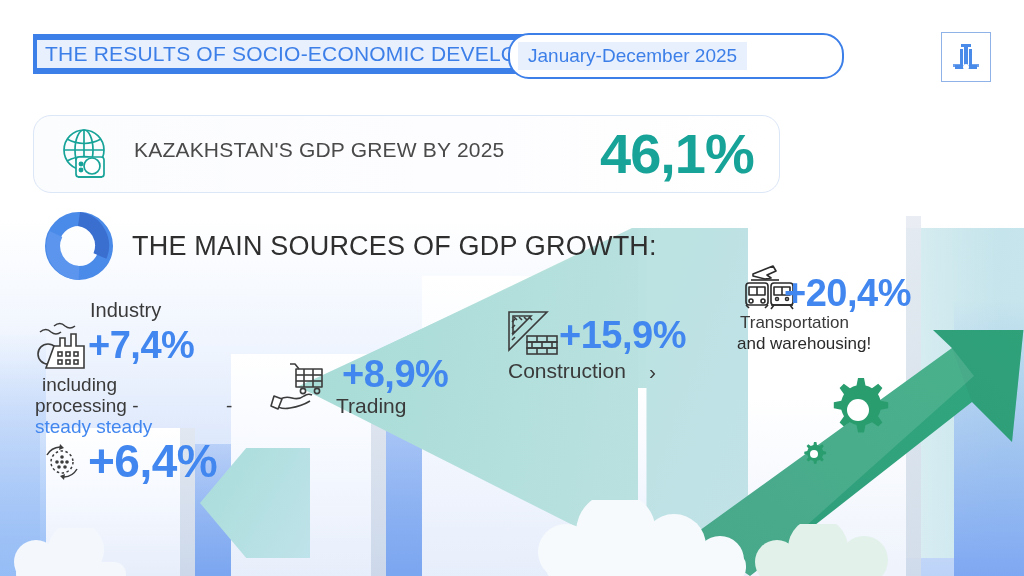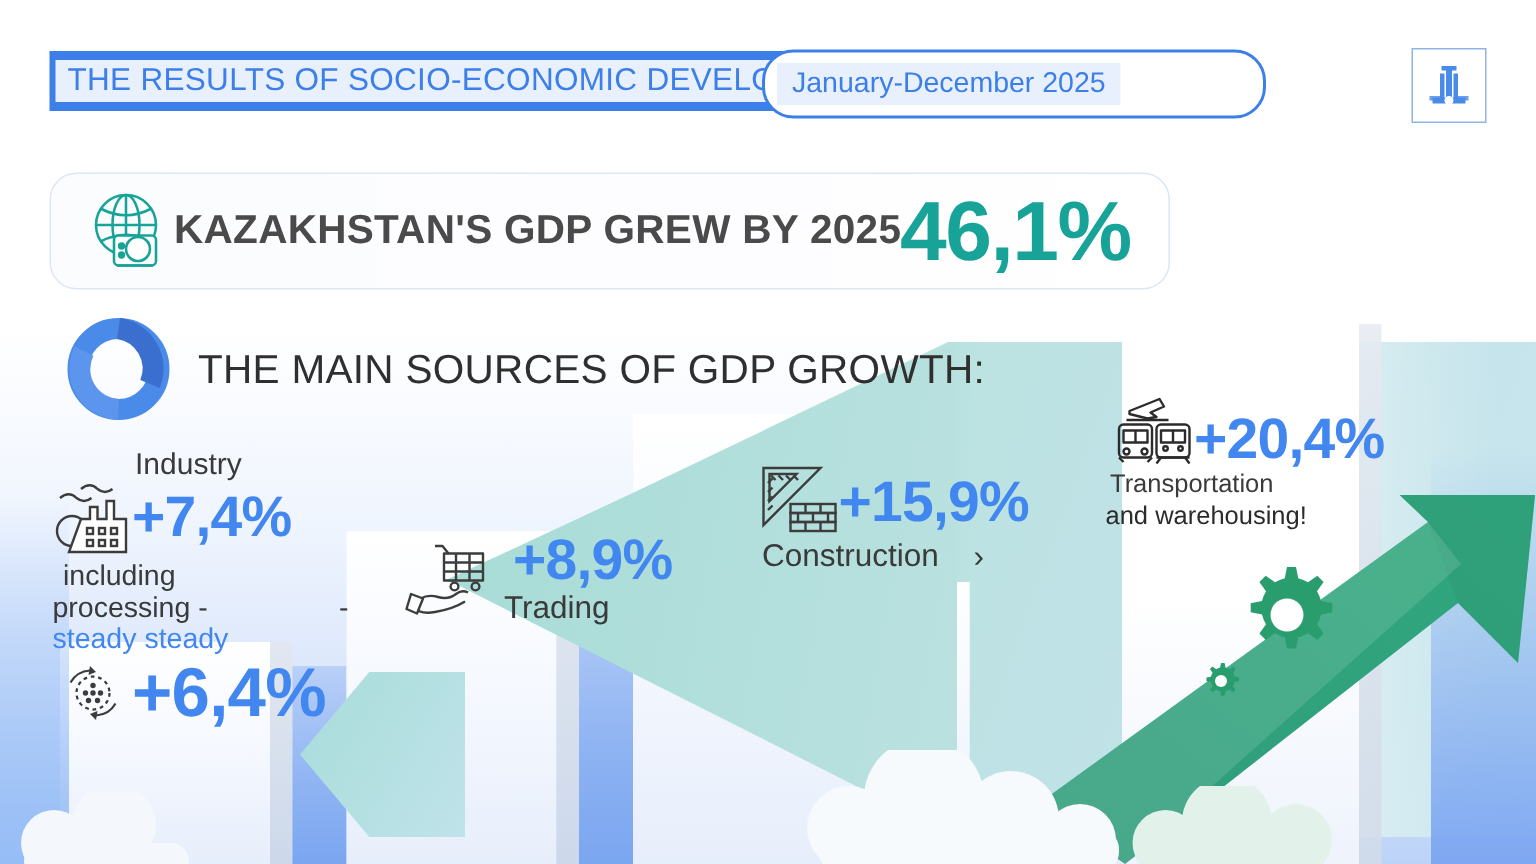--- a/index.html
+++ b/index.html
@@ -61,21 +61,21 @@
   .date-inner{position:absolute;left:8px;top:7px;height:28px;background:#e8f0fd;display:flex;align-items:center;padding:0 10px;}
   .date-txt{font-size:19px;color:#3d7fe8;white-space:nowrap;}
   .emblem{position:absolute;left:941px;top:32px;width:48px;height:48px;
     border:1.5px solid #8fb2e8;background:#fff;display:flex;align-items:center;justify-content:center;}
 
   
   .gdp{position:absolute;left:33px;top:115px;width:745px;height:76px;
     border:1.5px solid #dbe6f7;border-radius:18px;
     background:linear-gradient(90deg,#fbfcfe 0%,#fdfdff 60%,#ffffff 100%);}
   .gdp-globe{position:absolute;left:22px;top:8px;width:62px;height:62px;}
-  .gdp-txt{position:absolute;left:82px;top:22px;font-size:27px;color:#4a4a4a;letter-spacing:.2px;white-space:nowrap;font-weight:bold;}
+  .gdp-txt{position:absolute;left:100px;top:22px;font-size:21px;color:#4a4a4a;letter-spacing:.2px;white-space:nowrap;}
   .gdp-val{position:absolute;left:566px;top:5px;font-size:56px;font-weight:bold;color:#17a398;letter-spacing:-1px;}
 
   
   .src{position:absolute;left:40px;top:208px;height:76px;display:flex;align-items:center;}
   .donut{width:78px;height:78px;position:relative;flex:0 0 auto;}
   .src-txt{margin-left:14px;font-size:27px;color:#2f2f2f;letter-spacing:.2px;white-space:nowrap;}
 
   
   .m{position:absolute;}
   .m-icon{position:absolute;}
@@ -100,21 +100,21 @@
   #m-trading .m-lbl{position:absolute;left:66px;top:40px;font-size:21px;}
   #m-trading .m-icon{left:0px;top:5px;width:64px;height:52px;}
 
   #m-construction{left:503px;top:310px;width:230px;}
   #m-construction .m-val{position:absolute;left:56px;top:6px;font-size:38px;}
   #m-construction .m-lbl{position:absolute;left:5px;top:50px;font-size:21px;}
   #m-construction .m-lbl2{position:absolute;left:146px;top:50px;font-size:21px;color:#3a3a3a;}
   #m-construction .m-icon{left:2px;top:0px;width:58px;height:52px;}
 
   #m-transport{left:740px;top:262px;width:250px;}
-  #m-transport .m-val{position:absolute;left:56px;top:12px;font-size:38px;}
+  #m-transport .m-val{position:absolute;left:44px;top:12px;font-size:38px;}
   #m-transport .m-lbl{position:absolute;left:0px;top:52px;font-size:17px;}
   #m-transport .m-lbl2{position:absolute;left:-3px;top:72px;font-size:17px;color:#2b2b2b;}
   #m-transport .m-icon{left:3px;top:0px;width:54px;height:52px;}
 
   .gear-big{position:absolute;left:820px;top:372px;width:76px;height:76px;}
   .gear-sm{position:absolute;left:800px;top:440px;width:28px;height:28px;}
 </style>
 </head>
 <body>
 

